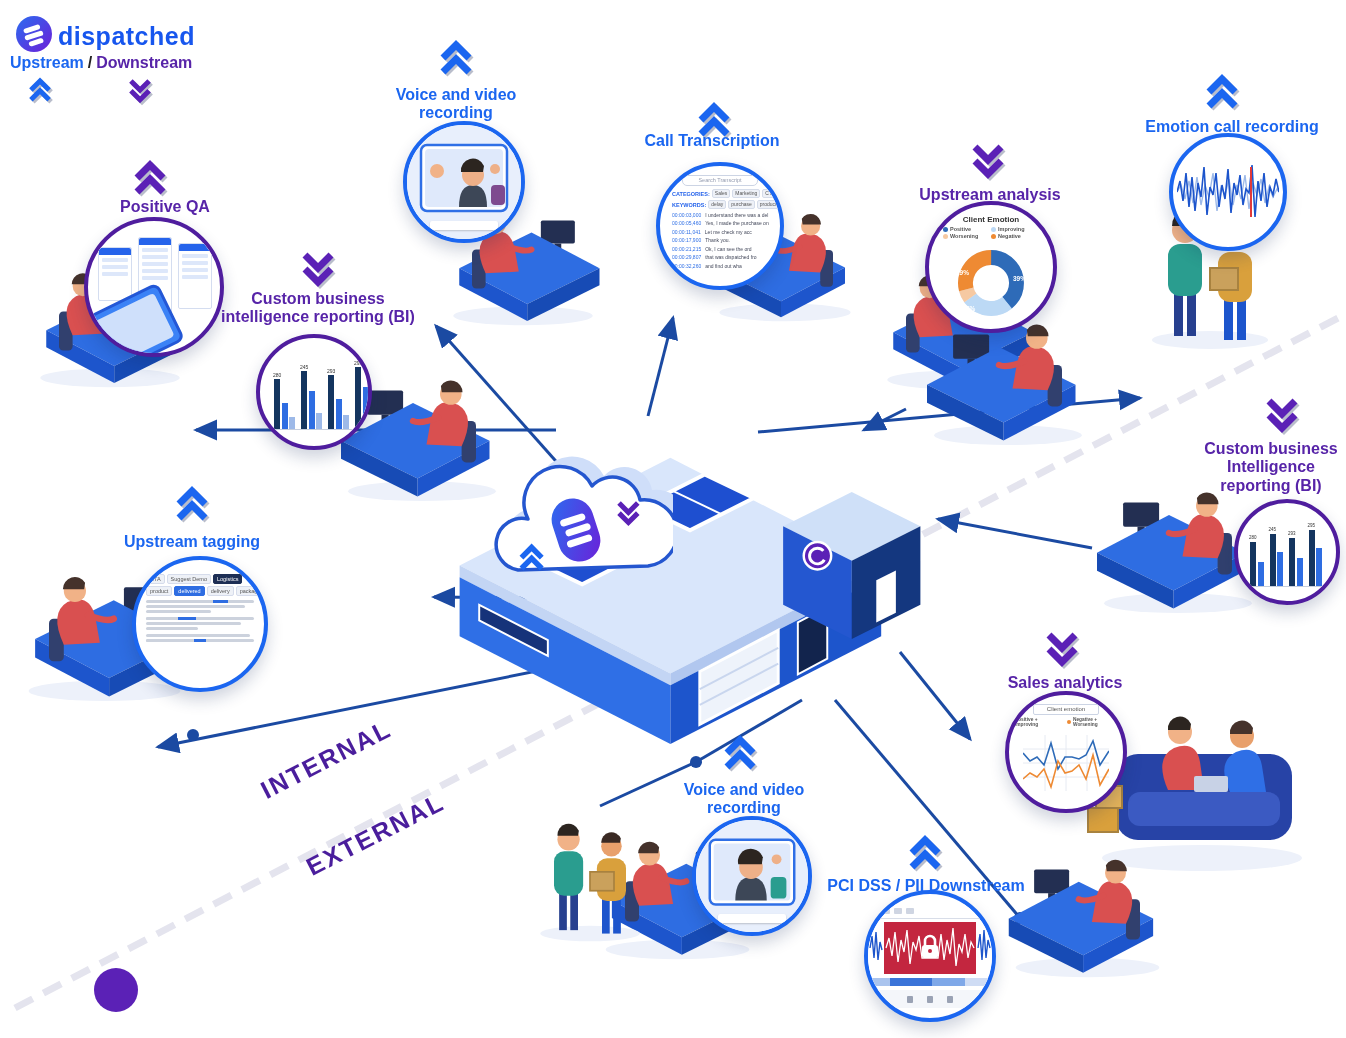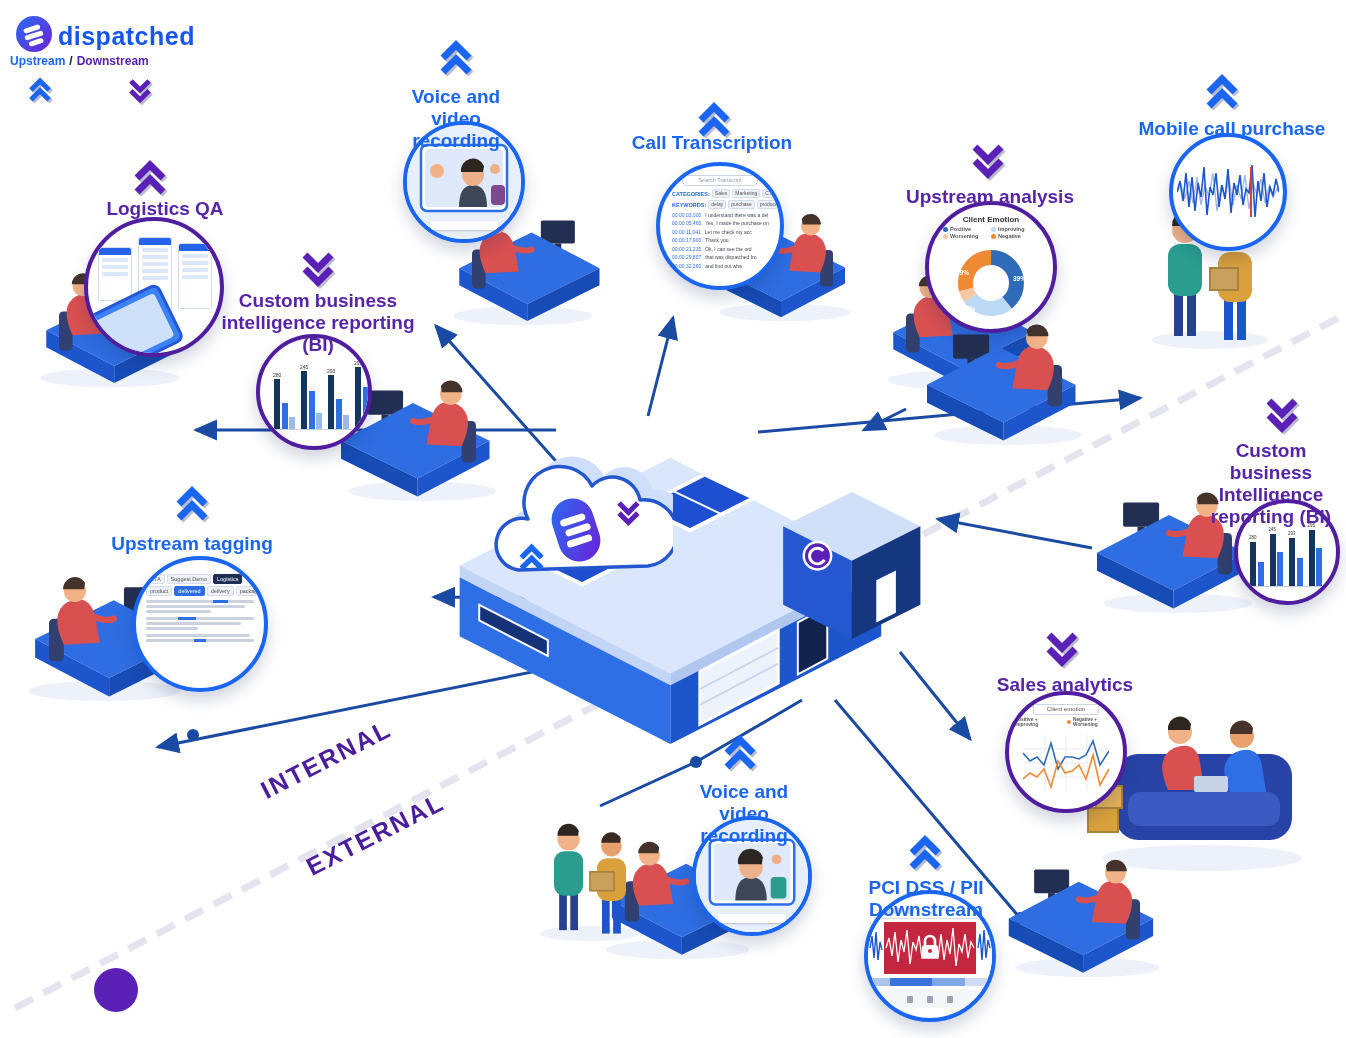--- a/index.html
+++ b/index.html
@@ -4,25 +4,25 @@
 <style>
   html,body{margin:0;padding:0;background:#fff;}
   #canvas{position:relative;width:1346px;height:1038px;background:#fff;overflow:hidden;
           font-family:"Liberation Sans",sans-serif;}
   
   .abs{position:absolute;}
   svg{display:block;}
   
   .brand-text{position:absolute;left:58px;top:22px;font-size:25px;font-weight:800;
               letter-spacing:.5px;color:#1756ee;}
-  .legend-text{position:absolute;left:10px;top:54px;font-size:12px;font-weight:700;}
+  .legend-text{position:absolute;left:10px;top:54px;font-size:16px;font-weight:700;}
   .legend-text .up{color:#1b66f0;} .legend-text .sep{color:#222;padding:0 4px;}
   .legend-text .down{color:#5724a8;}
   
-  .node-label{position:absolute;font-size:19px;font-weight:700;text-align:center;
+  .node-label{position:absolute;font-size:16px;font-weight:700;text-align:center;
               line-height:1.15;z-index:6;}
   .node-label.blue{color:#1b66f0;} .node-label.purple{color:#5724a8;}
   .chev{position:absolute;z-index:6;filter:drop-shadow(2px 2px 0 rgba(23,37,84,.30));}
   
   .bubble{position:absolute;border-radius:50%;background:#fff;overflow:hidden;z-index:5;
           box-shadow:0 8px 16px rgba(20,40,90,.20);}
   .bubble.blue{border:4px solid #1b66f0;} .bubble.purple{border:4px solid #4f1d9e;}
   
   .qa-card{position:absolute;background:#fff;border:1px solid #d4ddf0;border-radius:2px;}
   .qa-head{height:7px;background:#2563eb;border-radius:2px 2px 0 0;}
@@ -283,21 +283,21 @@
     </svg>
   <svg class="abs" style="left:1000px;top:836px;z-index:2" width="175" height="144" viewBox="0 0 200 160">
       <g transform="scale(-1,1) translate(-200,0)">
         <use href="#scene-desk"></use>
       </g>
     </svg>
 
   <svg class="chev" style="left:130px;top:158px;color:#5b21b6" width="40" height="40" viewBox="0 0 40 40">
       <use href="#chev-up"></use>
     </svg>
-  <div class="node-label purple" style="left:65px;top:198px;width:200px">Logistics QA</div>
+  <div class="node-label purple" style="left:65px;top:198px;width:200px">Positive QA</div>
   <div class="bubble purple" style="left:84px;top:217px;width:132px;height:132px">
     <div class="qa-card" style="left:10px;top:26px;width:32px;height:52px">
         <div class="qa-head"></div>
         <div class="qa-row"></div>
         <div class="qa-row"></div>
         <div class="qa-row"></div>
       </div>
     <div class="qa-card" style="left:50px;top:16px;width:32px;height:74px">
         <div class="qa-head"></div>
         <div class="qa-row"></div>
@@ -417,21 +417,21 @@
       <circle cx="32" cy="32" r="24" fill="none" stroke="#ee8a33" stroke-width="14" stroke-dasharray="43.7 107.1" transform="rotate(165.6 32 32)"></circle>
     </svg>
     <span class="sn-val" style="left:84px;top:70px">39%</span>
     <span class="sn-val" style="left:27px;top:64px">29%</span>
     <span class="sn-val" style="left:37px;top:100px">6%</span>
   </div>
 
   <svg class="chev" style="left:1202px;top:72px;color:#1b66f0" width="40" height="40" viewBox="0 0 40 40">
       <use href="#chev-up"></use>
     </svg>
-  <div class="node-label blue" style="left:1122px;top:118px;width:220px">Mobile call purchase</div>
+  <div class="node-label blue" style="left:1122px;top:118px;width:220px">Emotion call recording</div>
   <div class="bubble blue" style="left:1169px;top:133px;width:110px;height:110px">
     <svg class="abs" style="left:4px;top:24px" width="102" height="62" viewBox="0 0 102 62">
       <polyline fill="none" stroke="#9db9e8" stroke-width="1.4" points="0,31 4,24 8,38 12,20 16,42 20,16 24,44 28,24 32,36 36,12 40,50 44,26 48,34 52,18 56,44 60,24 64,38 68,14 72,48 76,22 80,34 84,18 88,42 92,26 96,36 100,28 102,31"></polyline>
       <polyline fill="none" stroke="#1d55cc" stroke-width="1.6" points="0,31 3,20 6,40 9,12 12,46 15,16 18,50 21,22 24,36 27,6 30,54 33,26 36,34 39,12 42,46 45,24 48,38 51,8 54,52 57,22 60,34 63,14 66,44 69,28 72,32 75,4 78,56 81,20 84,40 87,12 90,46 93,26 96,34 99,18 102,31"></polyline>
       <line x1="74" y1="6" x2="74" y2="56" stroke="#e03a3a" stroke-width="2"></line>
     </svg>
   </div>
 
   <svg class="chev" style="left:298px;top:248px;color:#5b21b6" width="40" height="40" viewBox="0 0 40 40">
       <use href="#chev-down"></use>

